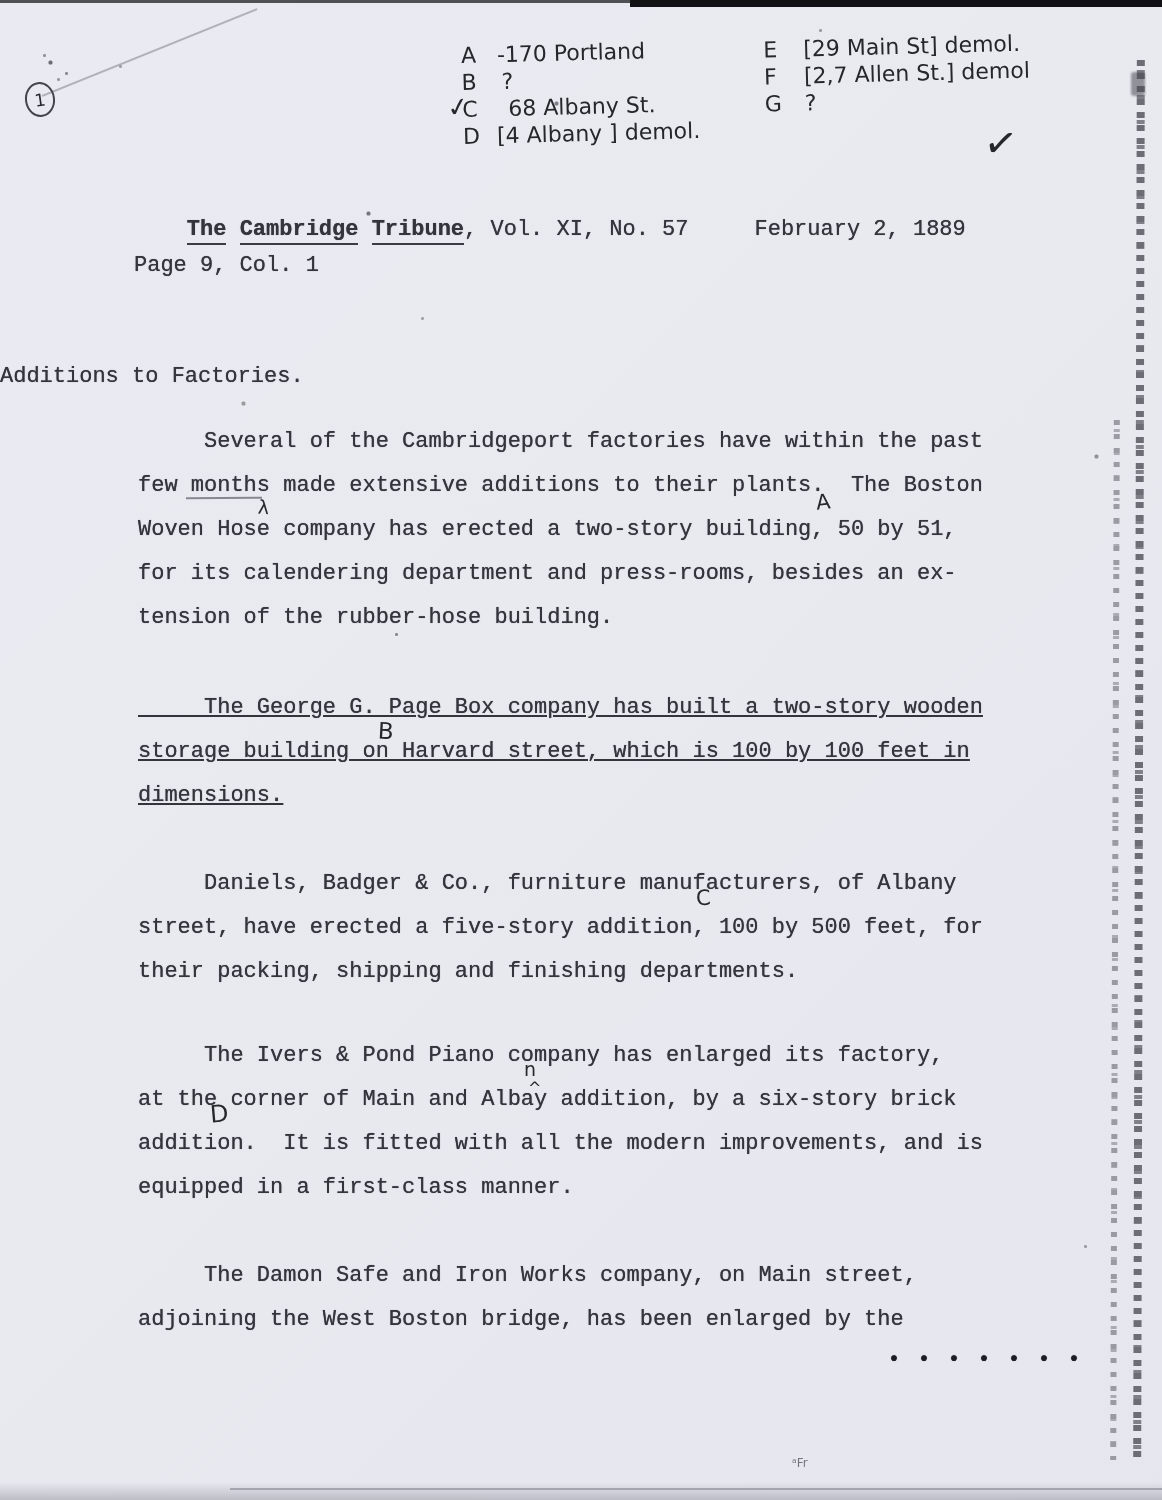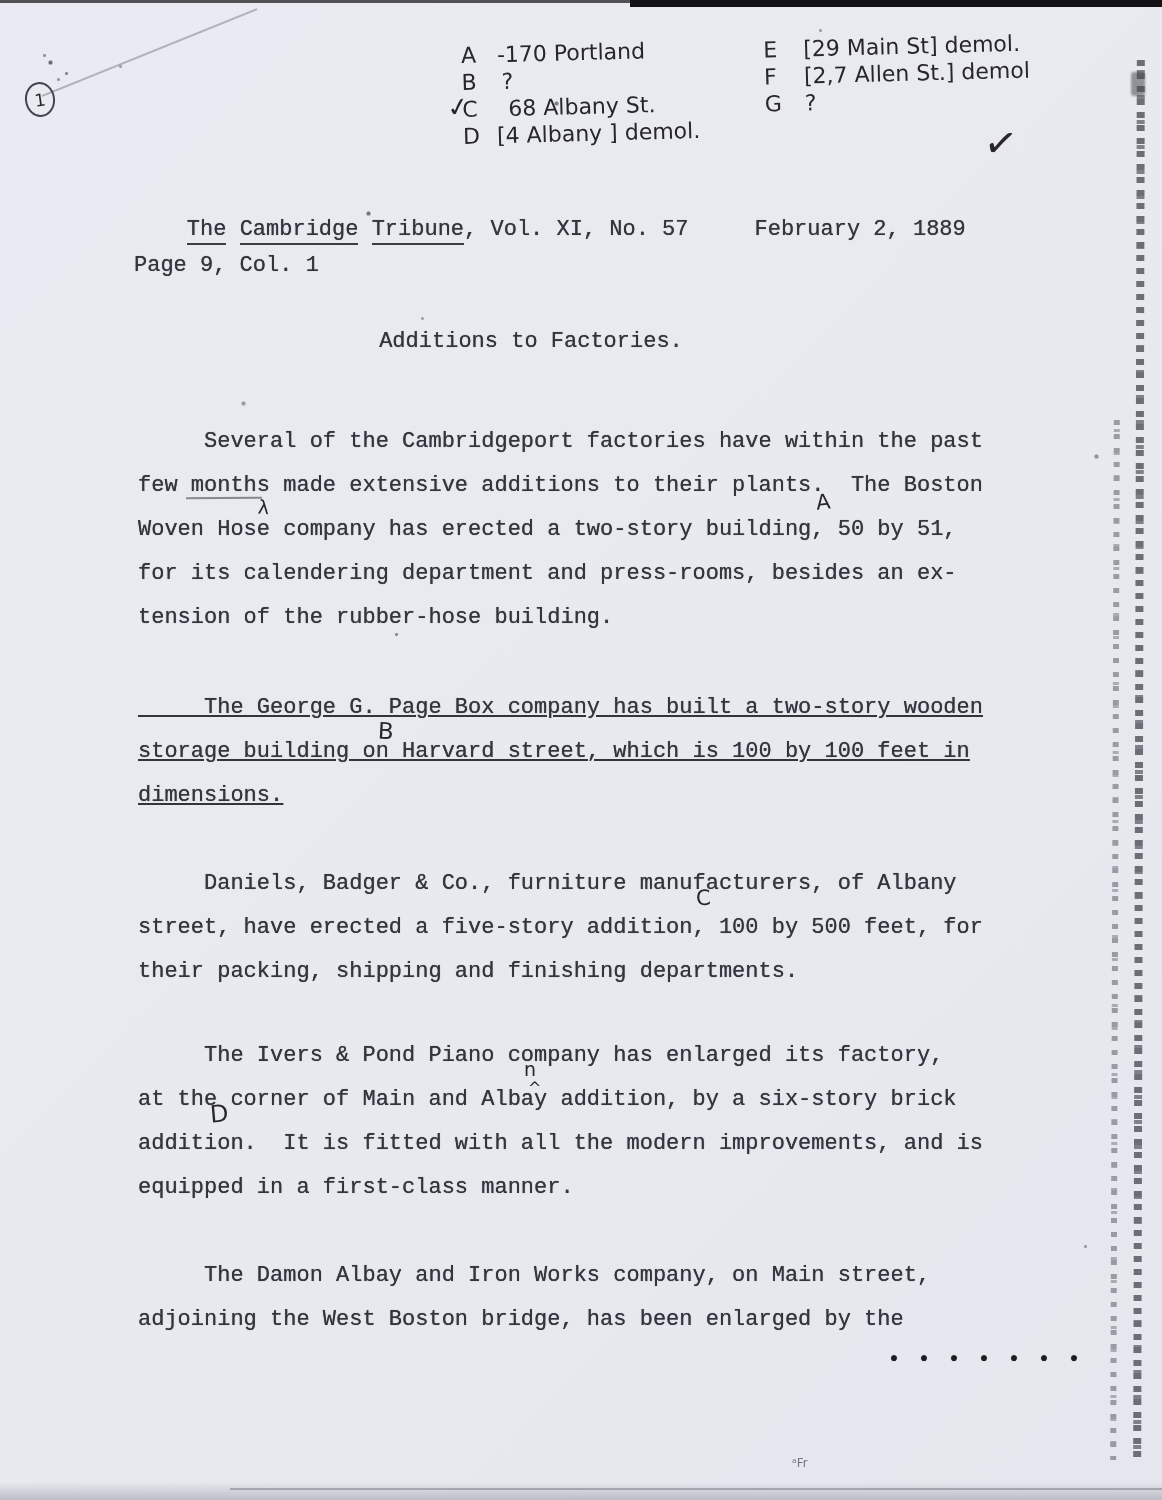--- a/index.html
+++ b/index.html
@@ -49,24 +49,24 @@
       368px 213px 0 1.5px rgba(55,55,63,.65),
       422px 318px 0 1px rgba(55,55,63,.4),
       243px 403px 0 1.5px rgba(55,55,63,.45),
       396px 634px 0 1px rgba(55,55,63,.55),
       1096px 456px 0 1.5px rgba(55,55,63,.5),
       1085px 1246px 0 1px rgba(55,55,63,.45);
   }
   
   .typed{font-size:22px;line-height:44px;white-space:pre;text-shadow:0 0 .7px rgba(45,45,55,.85);}
   .header-line{position:absolute;left:134px;top:164px;}
-  .u{border-bottom:2px solid #3c3c44;padding-bottom:1px;}
+  .u{border-bottom:2px solid #3c3c44;padding-bottom:1px;font-weight:bold;}
   .date{margin-left:66px;margin-top:48px;}
   .page-ref{position:absolute;left:134px;top:244px;}
-  .article-title{position:absolute;left:0;top:320px;width:1062px;text-align:center;}
+  .article-title{position:absolute;left:0;top:355px;width:1062px;text-align:left;}
   .para{position:absolute;left:138px;}
   .para .line{white-space:pre;}
   #p1{top:420px;} #p2{top:686px;text-decoration:underline;} #p3{top:862px;} #p4{top:1034px;} #p5{top:1254px;}
   .dots-row{position:absolute;left:888px;top:1338px;font-size:20px;font-weight:bold;letter-spacing:3px;color:#1c1c22;}
   .footer-mark{position:absolute;left:792px;top:1456px;font-size:12px;color:#62626c;font-family:"DejaVu Sans",sans-serif;opacity:.85;}
   
   .hand{font-family:"DejaVu Sans",sans-serif;color:#26262c;}
   .circled-number{
     position:absolute;left:25px;top:82px;width:26px;height:31px;
     border:2px solid #44444c;border-radius:50%;
@@ -153,21 +153,21 @@
   </div>
 
   <div class="page-ref typed">Page 9, Col. 1</div>
 
   <div class="article-title typed">Additions to Factories.</div>
 
   <div id="p1" class="para typed"><div class="line">     Several of the Cambridgeport factories have within the past</div><div class="line">few months made extensive additions to their plants.  The Boston</div><div class="line">Woven Hose company has erected a two-story building, 50 by 51,</div><div class="line">for its calendering department and press-rooms, besides an ex-</div><div class="line">tension of the rubber-hose building.</div></div>
   <div id="p2" class="para typed"><div class="line">     The George G. Page Box company has built a two-story wooden</div><div class="line">storage building on Harvard street, which is 100 by 100 feet in</div><div class="line">dimensions.</div></div>
   <div id="p3" class="para typed"><div class="line">     Daniels, Badger &amp; Co., furniture manufacturers, of Albany</div><div class="line">street, have erected a five-story addition, 100 by 500 feet, for</div><div class="line">their packing, shipping and finishing departments.</div></div>
   <div id="p4" class="para typed"><div class="line">     The Ivers &amp; Pond Piano company has enlarged its factory,</div><div class="line">at the corner of Main and Albay addition, by a six-story brick</div><div class="line">addition.  It is fitted with all the modern improvements, and is</div><div class="line">equipped in a first-class manner.</div></div>
-  <div id="p5" class="para typed"><div class="line">     The Damon Albay and Iron Works company, on Main street,</div><div class="line">adjoining the West Boston bridge, has been enlarged by the</div></div>
+  <div id="p5" class="para typed"><div class="line">     The Damon Safe and Iron Works company, on Main street,</div><div class="line">adjoining the West Boston bridge, has been enlarged by the</div></div>
 
   <div id="caret-hose" class="inline-mark hand">λ</div>
   <div id="mark-a" class="inline-mark hand">A</div>
   <div id="mark-b" class="inline-mark hand">B</div>
   <div id="mark-c" class="inline-mark hand">C</div>
   <div id="mark-n" class="inline-mark hand">n</div>
   <div id="caret-albany" class="inline-mark hand">^</div>
   <div id="mark-d" class="inline-mark hand">D</div>
   <div class="pencil-underline"></div>
 

